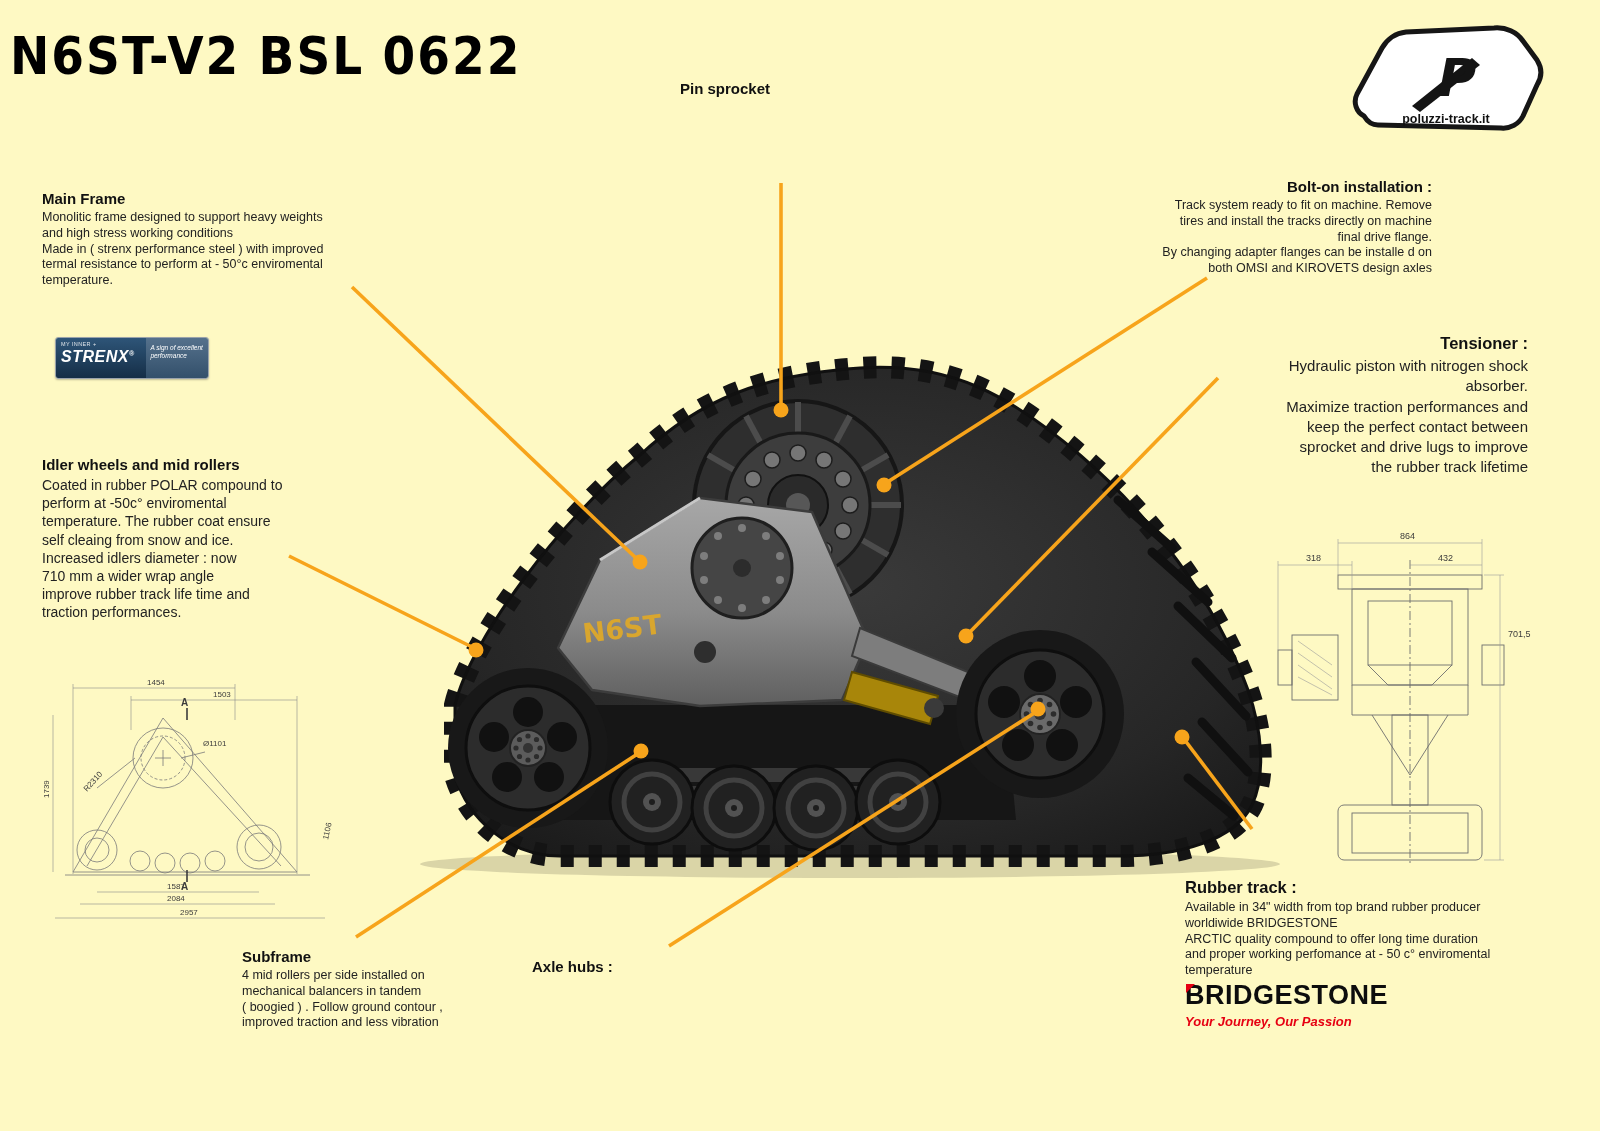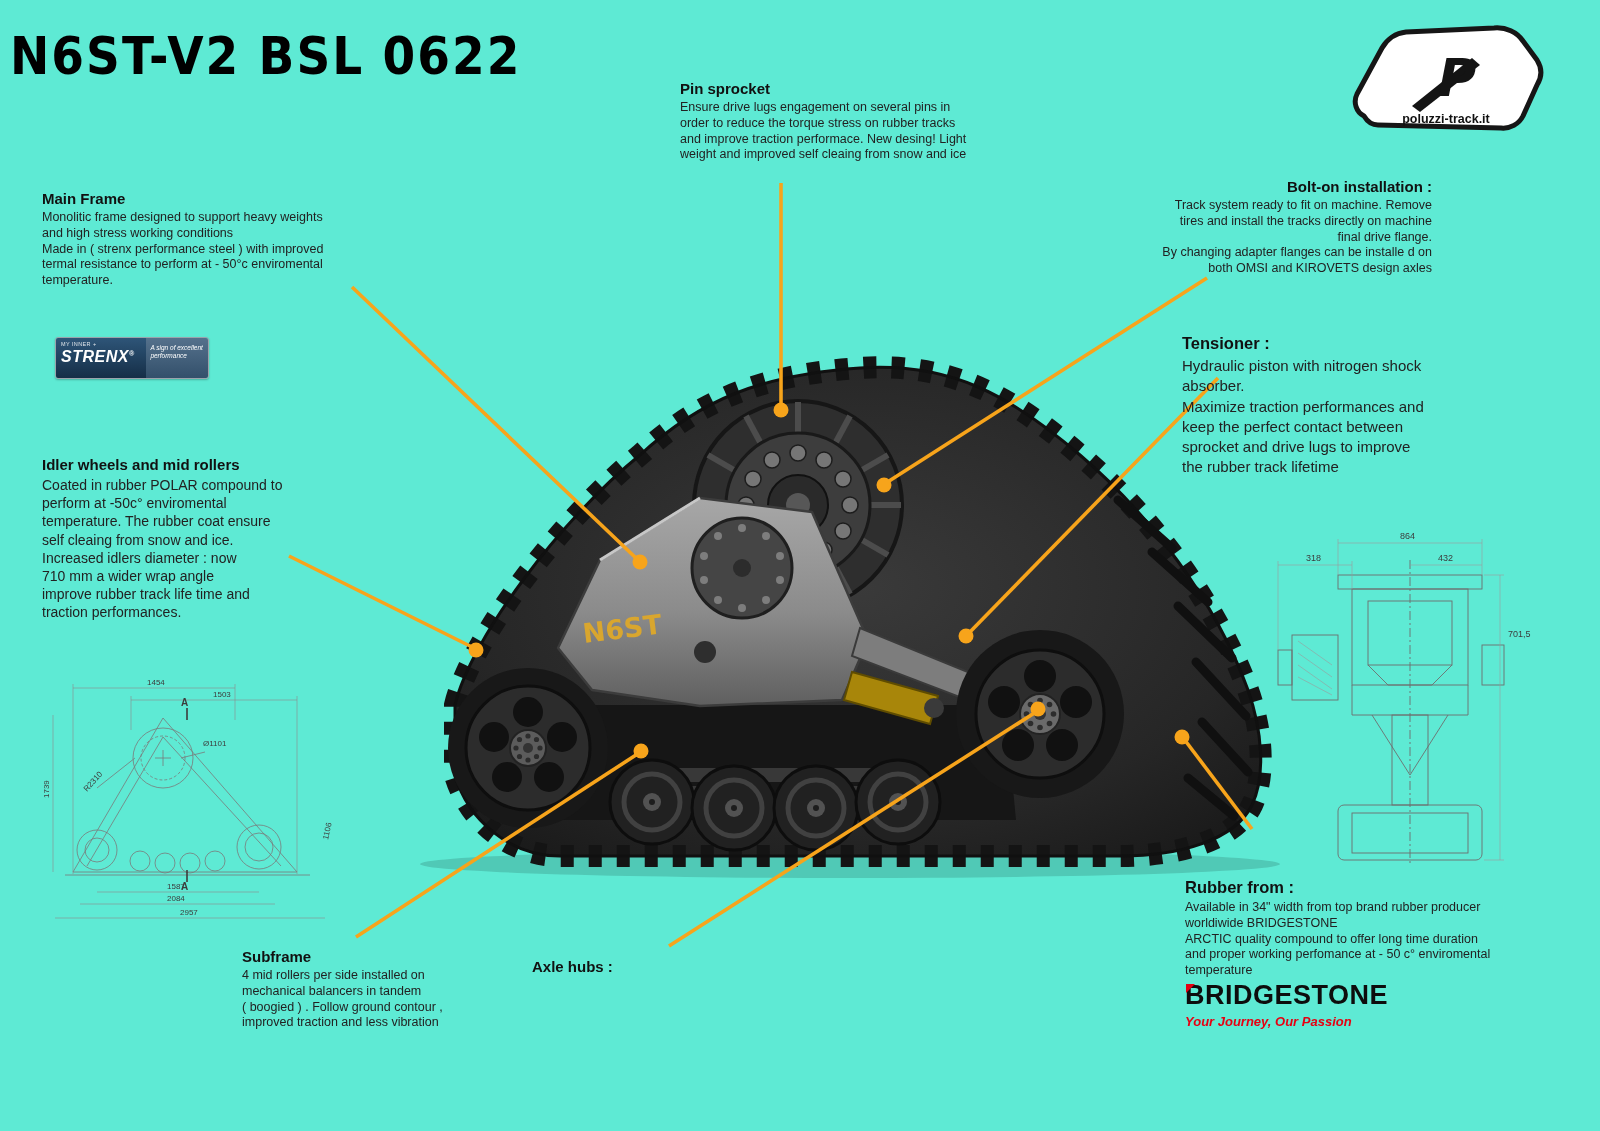--- a/index.html
+++ b/index.html
@@ -1,17 +1,17 @@
 <!DOCTYPE html>
 <html><head>
 <meta charset="utf-8">
 <style>
   html,body{margin:0;padding:0;background:#ffffff;}
   .canvas{
-    position:relative;width:1600px;height:1131px;background:#5eead4;overflow:hidden;
+    position:relative;width:1600px;height:1131px;background:#fef9c3;overflow:hidden;
     font-family:"Liberation Sans", sans-serif;color:#1a1a1a;
   }
   .abs{position:absolute;}
   .page-title{
     font-family:"DejaVu Sans", sans-serif;
     font-weight:900;font-size:47px;letter-spacing:2px;color:#000;
     transform:scaleY(1.08);transform-origin:left top;white-space:nowrap;
   }
   .ann{position:absolute;z-index:5;}
   .ann-title{font-weight:bold;font-size:15px;margin:0 0 3px 0;color:#111;}
@@ -267,45 +267,41 @@
       <circle cx="966" cy="636" r="7.5"></circle>
       <circle cx="476" cy="650" r="7.5"></circle>
       <circle cx="641" cy="751" r="7.5"></circle>
       <circle cx="1038" cy="709" r="7.5"></circle>
       <circle cx="1182" cy="737" r="7.5"></circle>
     </g>
   </svg>
 
   <div class="ann" style="left:680px;top:80px;width:320px;">
     <p class="ann-title">Pin sprocket</p>
-    <p class="ann-body">Ensure drive lugs engagement on several pins in
-order to reduce the torque stress on rubber tracks
-and improve traction performace. New desing! Light
-weight and improved self cleaing from snow and ice</p>
   </div>
 
   <div class="ann" style="left:42px;top:190px;width:320px;">
     <p class="ann-title">Main Frame</p>
     <p class="ann-body">Monolitic frame designed to support heavy weights
 and high stress working conditions
 Made in  ( strenx performance steel ) with improved
 termal resistance to perform at - 50°c enviromental
 temperature.</p>
   </div>
 
   <div class="ann" style="left:1122px;top:178px;width:310px;text-align:right;">
     <p class="ann-title">Bolt-on installation :</p>
     <p class="ann-body">Track system ready to fit on machine. Remove
 tires and install the tracks directly on machine
 final drive flange.
 By changing adapter flanges can be installe d on
 both OMSI and KIROVETS design axles</p>
   </div>
 
-  <div class="ann" style="left:1182px;top:334px;width:300px;">
+  <div class="ann" style="left:1228px;top:334px;width:300px;text-align:right;">
     <p class="ann-title lg">Tensioner :</p>
     <p class="ann-body lg"> Hydraulic piston with nitrogen shock
 absorber.
 Maximize traction performances and
 keep the perfect contact between
 sprocket and drive lugs to improve
 the rubber track lifetime</p>
   </div>
 
   <div class="ann" style="left:42px;top:456px;width:280px;">
@@ -326,21 +322,21 @@
 mechanical balancers in tandem
 ( boogied ) .  Follow ground contour ,
 improved traction and less vibration</p>
   </div>
 
   <div class="ann" style="left:532px;top:958px;width:430px;">
     <p class="ann-title">Axle hubs :</p>
   </div>
 
   <div class="ann" style="left:1185px;top:878px;width:335px;">
-    <p class="ann-title lg">Rubber from :</p>
+    <p class="ann-title lg">Rubber track :</p>
     <p class="ann-body">Available in 34"  width from top brand rubber producer
 worldiwide BRIDGESTONE
 ARCTIC quality compound to offer long time duration
 and proper working perfomance at - 50 c° enviromental
 temperature</p>
   </div>
 
   <svg class="drawing" style="left:35px;top:660px;" width="310" height="270" viewBox="0 0 310 270">
     <g stroke="#7a7a7a" stroke-width="0.8" fill="none">
       <line x1="30" y1="215" x2="275" y2="215"></line>

